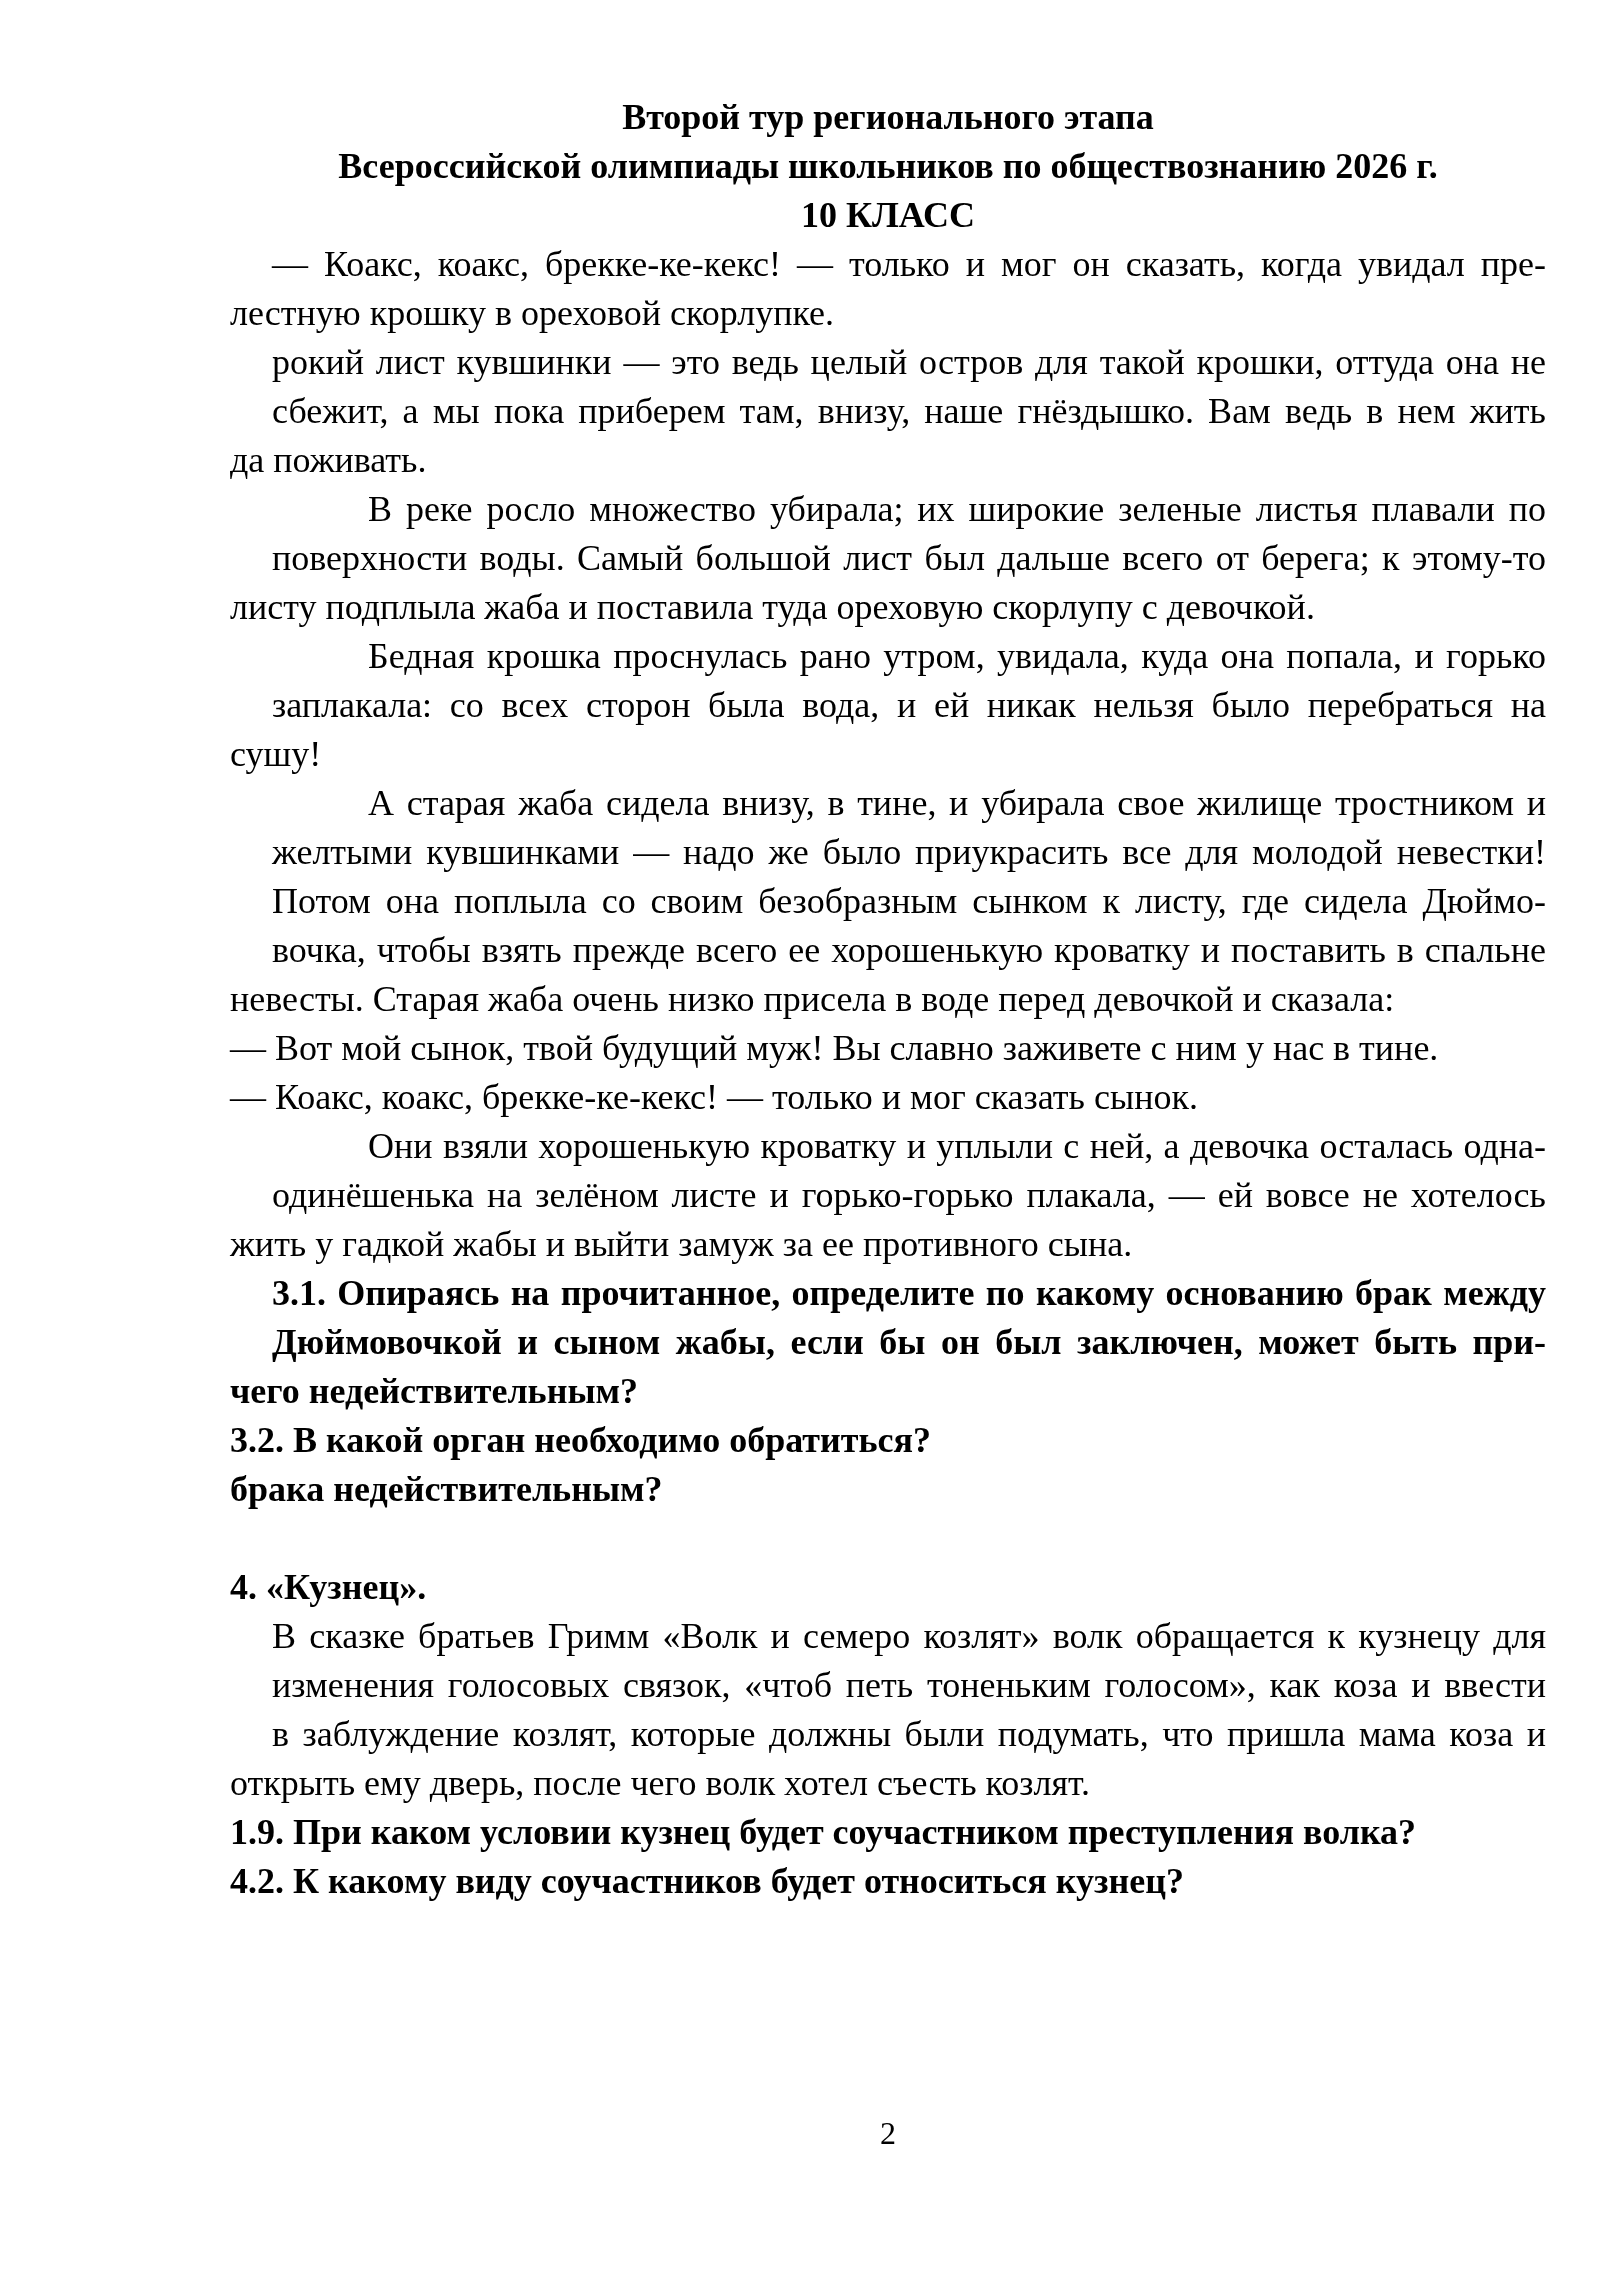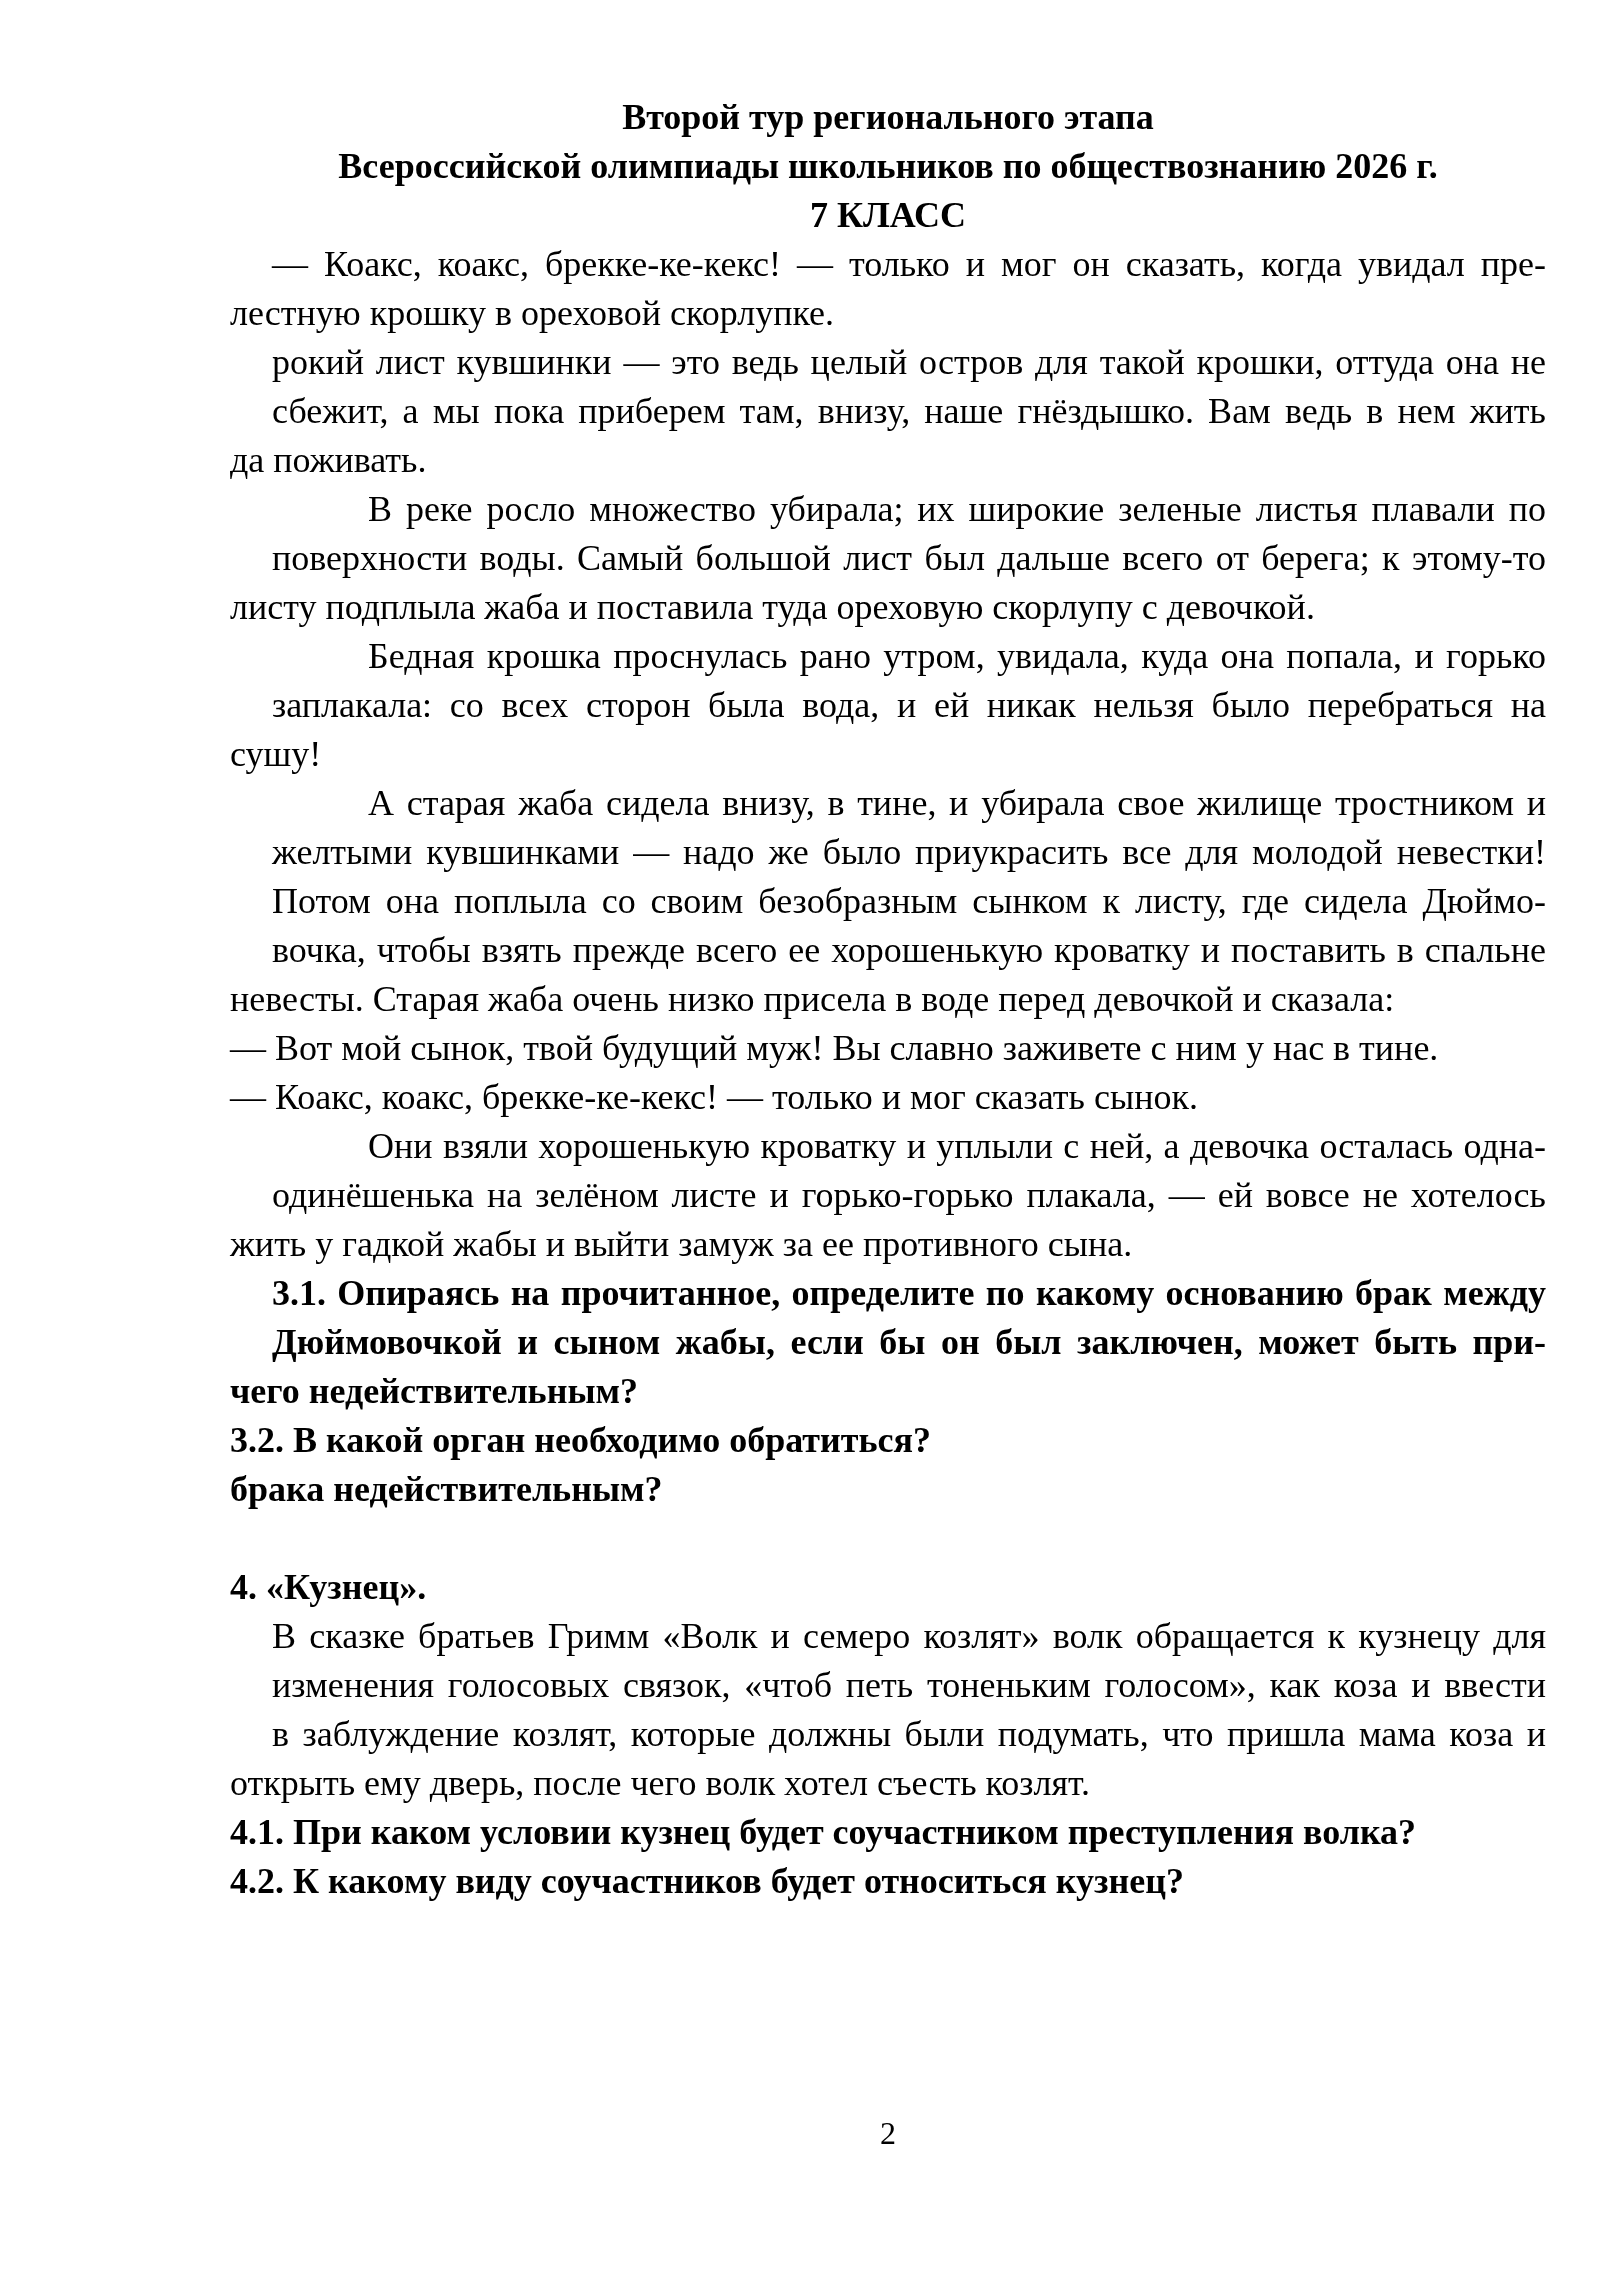--- a/index.html
+++ b/index.html
@@ -41,21 +41,21 @@
 </style>
 </head>
 <body>
 
 <div class="sheet">
   <div class="text-block">
 
     <div>
       <div class="ln title-line">Второй тур регионального этапа</div>
       <div class="ln title-line">Всероссийской олимпиады школьников по обществознанию 2026 г.</div>
-      <div class="ln title-line">7 КЛАСС</div>
+      <div class="ln title-line">10 КЛАСС</div>
     </div>
 
     <div>
       <div class="ln j">— Коакс, коакс, брекке-ке-кекс! — только и мог он сказать, когда увидал пре-</div>
       <div class="ln">лестную крошку в ореховой скорлупке.</div>
     </div>
 
     <div>
       <div class="ln j">рокий лист кувшинки — это ведь целый остров для такой крошки, оттуда она не</div>
       <div class="ln j">сбежит, а мы пока приберем там, внизу, наше гнёздышко. Вам ведь в нем жить</div>
@@ -117,21 +117,21 @@
     </div>
 
     <div>
       <div class="ln j">В сказке братьев Гримм «Волк и семеро козлят» волк обращается к кузнецу для</div>
       <div class="ln j">изменения голосовых связок, «чтоб петь тоненьким голосом», как коза и ввести</div>
       <div class="ln j">в заблуждение козлят, которые должны были подумать, что пришла мама коза и</div>
       <div class="ln">открыть ему дверь, после чего волк хотел съесть козлят.</div>
     </div>
 
     <div>
-      <div class="ln b">4.1. При каком условии кузнец будет соучастником преступления волка?</div>
+      <div class="ln b">1.9. При каком условии кузнец будет соучастником преступления волка?</div>
     </div>
 
     <div>
       <div class="ln b">4.2. К какому виду соучастников будет относиться кузнец?</div>
     </div>
 
   </div>
 
   <div class="pagenum">2</div>
 </div>

